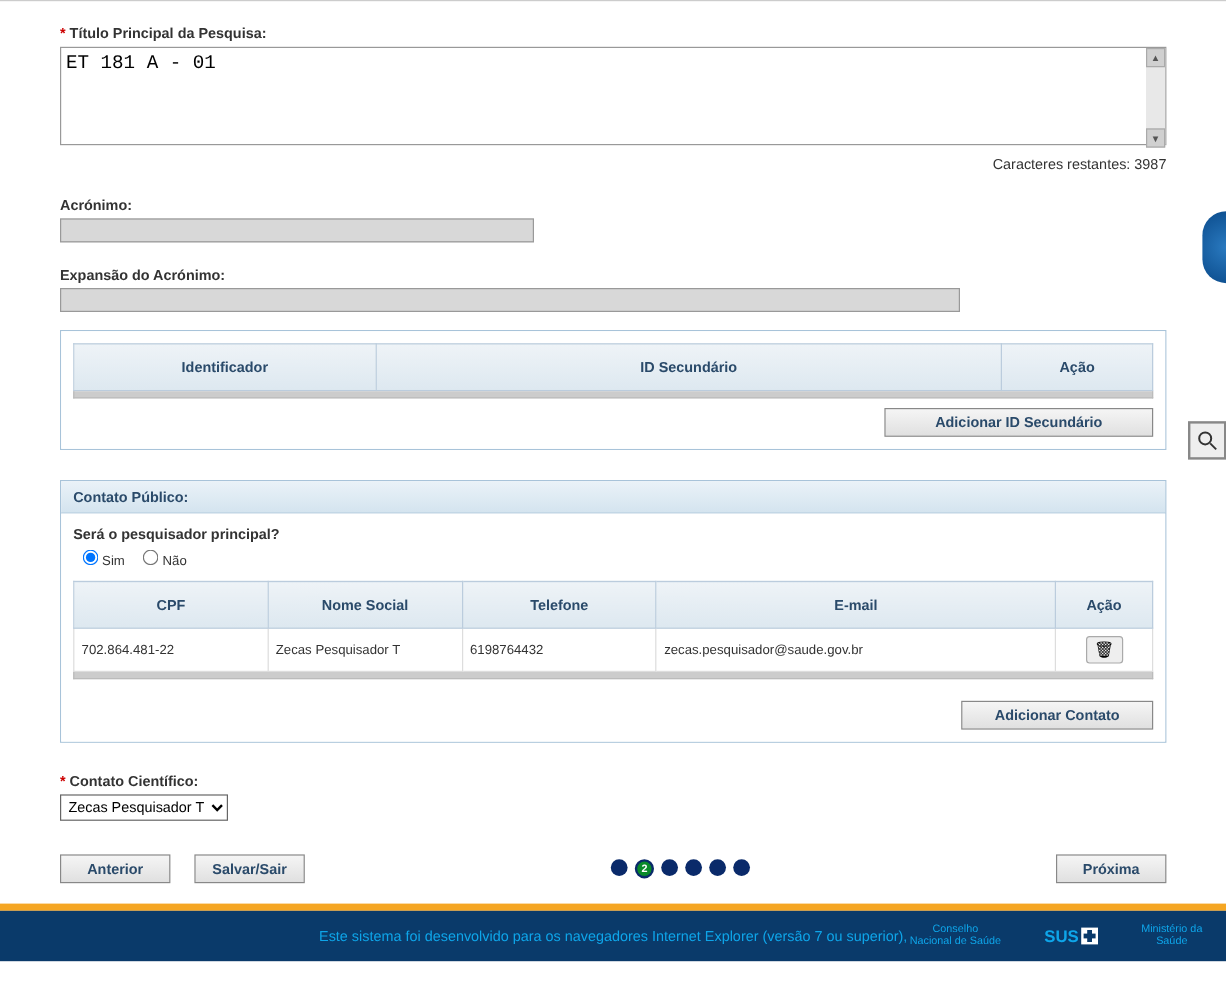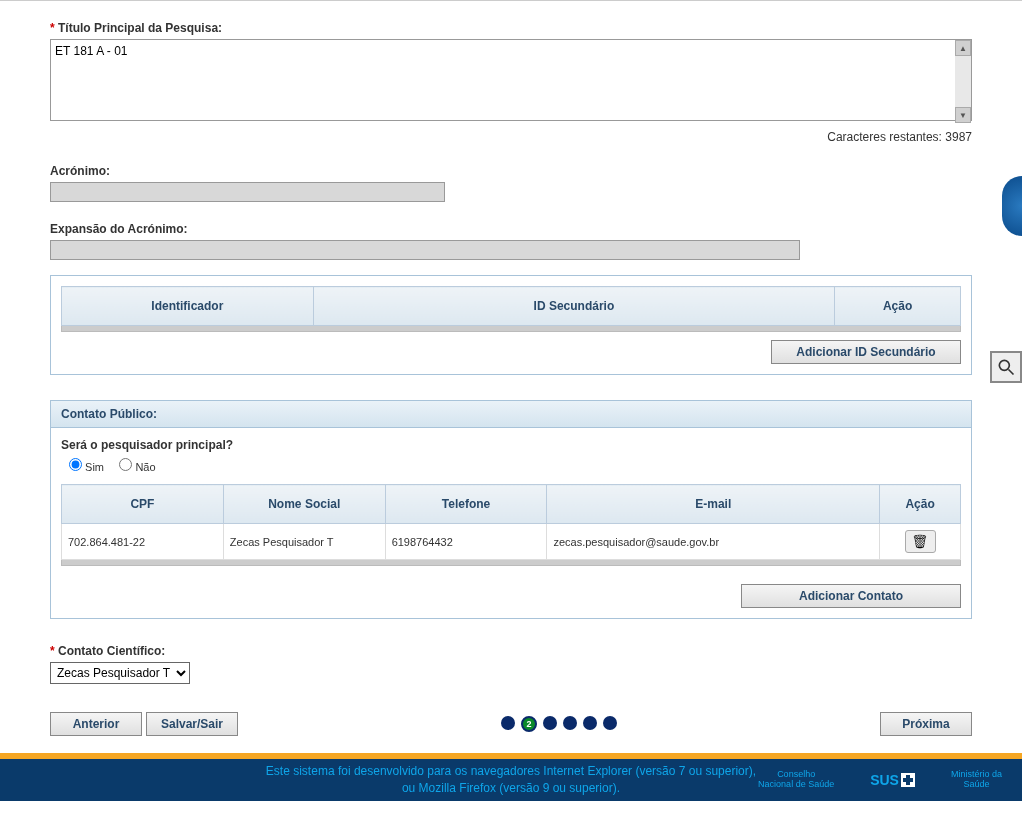--- a/index.html
+++ b/index.html
@@ -2,40 +2,40 @@
 <html><head>
 <meta charset="utf-8">
 <style>
 * { box-sizing: border-box; margin: 0; padding: 0; }
 body { font-family: Arial, sans-serif; font-size: 12px; background: #fff; color: #333; }
 .page { width: 1022px; height: 822px; position: relative; background: #fff; border-top: 1px solid #ccc; }
 .content { padding: 20px 50px 10px 50px; height: 752px; overflow: hidden; }
 .required { color: #c00; font-weight: bold; }
 .field-label { font-weight: bold; color: #333; margin-bottom: 4px; display: block; }
 .textarea-wrap { position: relative; }
-textarea { width: 100%; height: 82px; font-family: Liberation Sans, sans-serif; font-size: 12px; padding: 4px; border: 1px solid #999; background: #fff; resize: none; }
+textarea { width: 100%; height: 82px; font-family: Liberation Mono, monospace; font-size: 16px; padding: 4px; border: 1px solid #999; background: #fff; resize: none; }
 .textarea-scroll { position: absolute; right: 1px; top: 1px; bottom: 1px; width: 16px; background: #e8e8e8; display: flex; flex-direction: column; justify-content: space-between; }
 .scroll-btn { height: 16px; background: #d0d0d0; border: 1px solid #aaa; font-size: 8px; display: flex; align-items: center; justify-content: center; color: #555; }
 .char-count { text-align: right; margin-top: 6px; color: #333; }
 .text-input { border: 1px solid #999; background: #d8d8d8; height: 20px; padding: 2px 4px; }
 .section { margin-top: 20px; }
 .panel { border: 1px solid #a8c3d9; margin-top: 15px; }
 .panel-header { background: linear-gradient(#eaf2f8, #d4e4ef); padding: 6px 10px; font-weight: bold; color: #2a4a6a; border-bottom: 1px solid #a8c3d9; }
 .panel-body { padding: 10px; background: #fff; }
 table { width: 100%; border-collapse: collapse; }
 th { background: linear-gradient(#eef3f7, #dde8f0); border: 1px solid #bcd; padding: 12px; font-weight: bold; color: #2a4a6a; font-size: 12px; }
 td { border: 1px solid #ddd; padding: 6px; font-size: 11px; background: #fff; }
 .btn { background: linear-gradient(#f5f5f5, #e0e0e0); border: 1px solid #888; padding: 4px 12px; font-weight: bold; color: #2a4a6a; cursor: pointer; font-size: 12px; }
 .btn-right { float: right; margin-top: 8px; }
 .radio-group { margin: 6px 0 10px 8px; }
 .radio-group label { margin-right: 12px; font-size: 11px; }
 .trash-btn { background: #eee; border: 1px solid #aaa; padding: 3px 6px; cursor: pointer; border-radius: 3px; }
 select { border: 1px solid #666; background: #fff; padding: 2px; font-size: 12px; width: 140px; }
 .nav-row { display: flex; justify-content: space-between; align-items: center; margin-top: 28px; }
-.nav-left { display: flex; gap: 4px; }
+.nav-left { display: flex; gap: 20px; }
 .steps { display: flex; gap: 6px; }
 .step { width: 14px; height: 14px; border-radius: 50%; background: #0a2a6a; display: flex; align-items: center; justify-content: center; color: #fff; font-size: 9px; font-weight: bold; }
 .step.active { background: #0a8a2a; border: 2px solid #0a2a6a; width: 16px; height: 16px; }
 .orange-bar { height: 6px; background: #f5a623; width: 100%; }
 .footer { background: #0a3a6a; color: #0ea5e9; padding: 10px 20px; display: flex; align-items: center; justify-content: center; position: relative; height: 42px; }
 .footer-text { text-align: center; font-size: 12px; line-height: 1.4; }
 .footer-logos { position: absolute; right: 20px; display: flex; gap: 36px; align-items: center; font-size: 9px; }
 .logo-block { text-align: center; line-height: 1.1; }
 .sus-logo { font-weight: bold; font-size: 14px; display: flex; align-items: center; }
 .sus-plus { width: 14px; height: 14px; background: #fff; margin-left: 2px; position: relative; }
@@ -82,21 +82,21 @@
           <tbody>
               <tr>
             <th style="width:28%">Identificador</th>
             <th>ID Secundário</th>
             <th style="width:14%">Ação</th>
           </tr>
         </tbody>
           </table>
         <div class="table-strip"></div>
         <div class="clearfix">
-          <button class="btn btn-right" style="width:190px">Adicionar ID Secundário</button>
+          <button class="btn btn-right" style="width:224px">Adicionar ID Secundário</button>
         </div>
       </div>
     </div>
 
     <div class="panel" style="margin-top:25px">
       <div class="panel-header">Contato Público:</div>
       <div class="panel-body">
         <div style="font-weight:bold; margin-bottom:4px">Será o pesquisador principal?</div>
         <div class="radio-group">
           <label><input type="radio" name="pp" checked="" style=""> <span>Sim</span></label>
@@ -119,21 +119,21 @@
             <td style="text-align:center">
               <button class="trash-btn">
                 <span>🗑</span>
               </button>
             </td>
           </tr>
         </tbody>
           </table>
         <div class="table-strip"></div>
         <div class="clearfix">
-          <button class="btn btn-right" style="width:220px;margin-top:18px">Adicionar Contato</button>
+          <button class="btn btn-right" style="width:160px;margin-top:18px">Adicionar Contato</button>
         </div>
       </div>
     </div>
 
     <div class="section" style="margin-top:25px">
       <label class="field-label"><span class="required">* </span><span>Contato Científico:</span></label>
       <select>
         <option>Zecas Pesquisador T</option>
       </select>
     </div>
@@ -153,21 +153,20 @@
       </div>
       <button class="btn" style="width:92px">Próxima</button>
     </div>
 
   </div>
 
   <div class="orange-bar"></div>
   <div class="footer">
     <div class="footer-text">
       <div>Este sistema foi desenvolvido para os navegadores Internet Explorer (versão 7 ou superior),</div>
-      <div>ou Mozilla Firefox (versão 9 ou superior).</div>
     </div>
     <div class="footer-logos">
       <div class="logo-block">
         <div>Conselho</div>
           <div>Nacional de Saúde</div>
       </div>
       <div class="sus-logo">
         <span>SUS</span>
           <span class="sus-plus"></span>
       </div>

